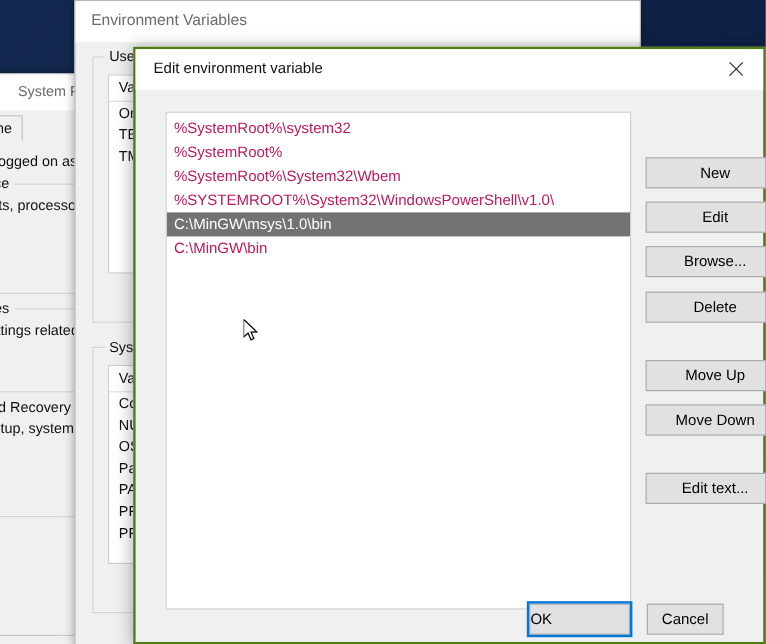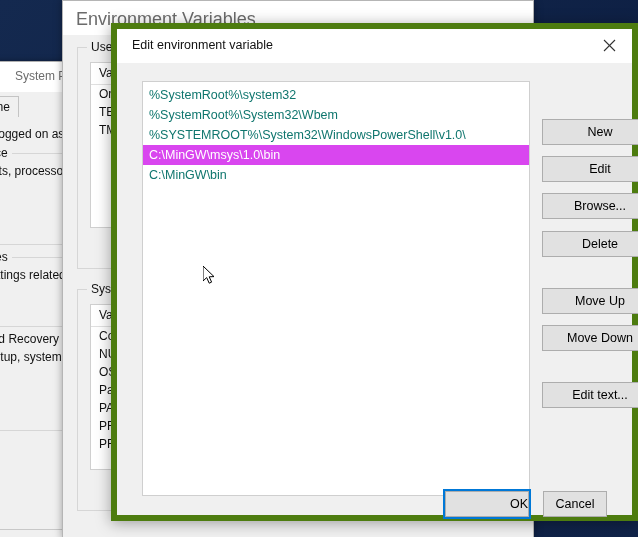--- a/index.html
+++ b/index.html
@@ -121,21 +121,21 @@
   }
   #envvars-titlebar {
     height: 34px;
     background: #ffffff;
     position: relative;
   }
   #envvars-title {
     position: absolute;
     left: 13px;
     top: 8px;
-    font-size: 18px;
+    font-size: 13px;
     color: #6b6b6b;
     white-space: nowrap;
   }
   #envvars-body {
     position: absolute;
     left: 0; top: 34px; right: 0; bottom: 0;
     padding: 12px 14px;
     box-sizing: border-box;
   }
   .ev-group {
@@ -177,25 +177,25 @@
     font-size: 12px;
     color: #111;
     padding: 2px 8px;
     white-space: nowrap;
   }
 
   
   #edit-dialog {
     position: absolute;
     left: 111px;
-    top: 23px;
+    top: 39px;
     width: 527px;
     height: 498px;
     background: #f0f0f0;
-    border: 6px solid #4d7c0f;
+    border: 2px solid #4d7c0f;
     box-shadow: 0 2px 14px rgba(0,0,0,0.35);
     box-sizing: border-box;
     padding-left: 24px;
   }
   #edit-titlebar {
     position: absolute;
     left: 0; top: 0; right: 0;
     height: 34px;
     background: #ffffff;
   }
@@ -230,27 +230,27 @@
     border: 1px solid #cfcfcf;
     box-sizing: border-box;
     overflow: hidden;
     padding-top: 3px;
   }
   .path-row {
     height: 20px;
     line-height: 20px;
     padding: 0 6px;
     font-size: 12.5px;
-    color: #0f766e;
+    color: #be185d;
     white-space: nowrap;
     overflow: hidden;
     cursor: default;
   }
   .path-row.selected {
-    background: #d946ef;
+    background: #737373;
     color: #ffffff;
   }
 
   .dlg-button {
     position: absolute;
     width: 116px;
     height: 26px;
     background: #e1e1e1;
     border: 1px solid #adadad;
     font-family: "Liberation Sans", sans-serif;
@@ -276,21 +276,21 @@
     left: 328px;
     top: 462px;
     width: 84px;
     height: 26px;
     background: #e1e1e1;
     border: 1px solid #adadad;
     outline: 2px solid #0078d7;
     outline-offset: 0px;
     font-size: 12.5px;
     line-height: 24px;
-    text-align: right;
+    text-align: left;
     box-sizing: border-box;
     cursor: default;
   }
   #btn-cancel {
     position: absolute;
     left: 426px;
     top: 462px;
     width: 64px;
     height: 26px;
     background: #e1e1e1;
@@ -386,20 +386,21 @@
         <svg width="13" height="13" viewBox="0 0 13 13">
           <line x1="1" y1="1" x2="12" y2="12" stroke="#333" stroke-width="1.1"></line>
           <line x1="12" y1="1" x2="1" y2="12" stroke="#333" stroke-width="1.1"></line>
         </svg>
       </span>
     </div>
   </div>
 
   <div id="path-listbox">
     <div class="path-row">%SystemRoot%\system32</div>
+    <div class="path-row">%SystemRoot%</div>
     <div class="path-row">%SystemRoot%\System32\Wbem</div>
     <div class="path-row">%SYSTEMROOT%\System32\WindowsPowerShell\v1.0\</div>
     <div class="path-row selected">C:\MinGW\msys\1.0\bin</div>
     <div class="path-row">C:\MinGW\bin</div>
   </div>
 
   <div class="dlg-button" id="btn-new">New</div>
   <div class="dlg-button" id="btn-edit">Edit</div>
   <div class="dlg-button" id="btn-browse">Browse...</div>
   <div class="dlg-button" id="btn-delete">Delete</div>

